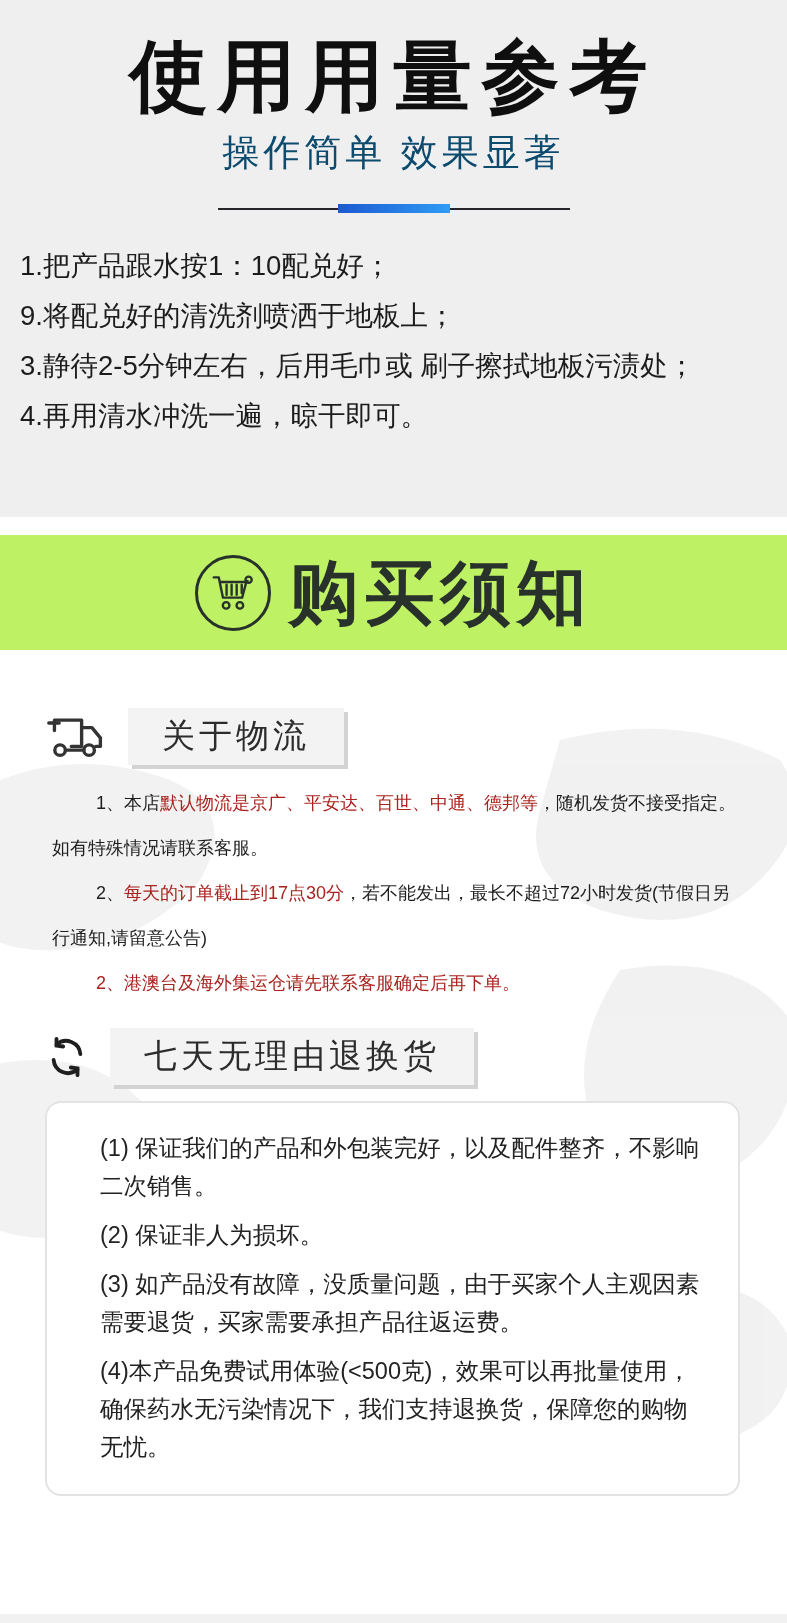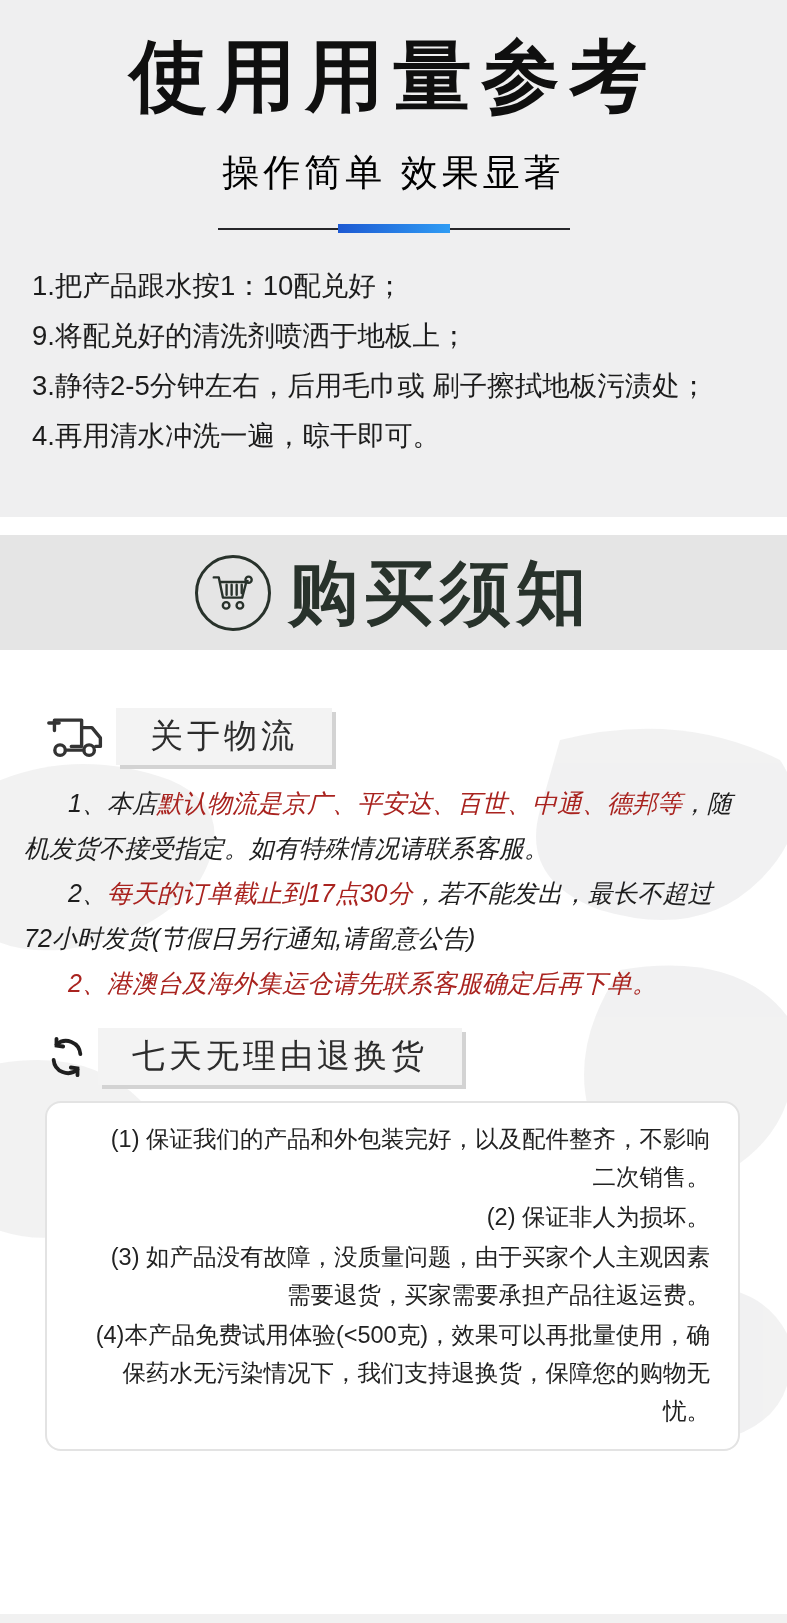--- a/index.html
+++ b/index.html
@@ -2,52 +2,52 @@
 <html><head>
 <meta charset="utf-8">
 <style>
   html,body{margin:0;padding:0;}
   body{width:787px;font-family:"Liberation Sans","DejaVu Sans",sans-serif;background:#ffffff;}
   .page{width:787px;height:1623px;overflow:hidden;position:relative;background:#fff;}
 
   
   .sec-usage{height:517px;background:#efeff0;text-align:center;box-sizing:border-box;}
   .usage-title{padding-top:34px;font-size:78px;font-weight:800;letter-spacing:10px;color:#0f0f0f;line-height:1.1;}
-  .usage-sub{margin-top:28px;font-size:37px;color:#000000;letter-spacing:4px;}
+  .usage-sub{margin-top:8px;font-size:37px;color:#0c4a6e;letter-spacing:4px;}
   .divider{position:relative;width:352px;height:9px;margin:26px auto 0;}
   .divider .line{position:absolute;top:4px;left:0;right:0;height:2px;background:#26262a;}
   .divider .bar{position:absolute;top:0;left:120px;width:112px;height:9px;}
-  .steps{margin:28px 0 0 32px;text-align:left;font-size:27.5px;color:#1c1c1c;}
+  .steps{margin:28px 0 0 20px;text-align:left;font-size:27.5px;color:#1c1c1c;}
   .step{white-space:nowrap;line-height:50px;}
 
   
   .strip{height:18px;background:#ffffff;}
 
   
-  .band{height:115px;background:#e5e5e5;display:flex;align-items:center;justify-content:center;gap:18px;}
+  .band{height:115px;background:#bef264;display:flex;align-items:center;justify-content:center;gap:18px;}
   .cart-circle{width:70px;height:70px;border:3px solid #28322b;border-radius:50%;display:flex;align-items:center;justify-content:center;flex:0 0 auto;}
   .band-title{font-size:70px;font-weight:800;color:#28322b;letter-spacing:6px;line-height:1;}
 
   
   .sec-body{position:relative;height:973px;background:#ffffff;overflow:hidden;}
   .watermark{position:absolute;left:0;top:0;width:787px;height:973px;z-index:0;}
   .content{position:relative;z-index:1;}
 
-  .hdr{display:flex;align-items:center;margin:58px 0 0 46px;gap:10px;}
+  .hdr{display:flex;align-items:center;margin:58px 0 0 46px;gap:22px;}
   .hdr-icon{flex:0 0 auto;display:flex;align-items:center;}
   .hdr-label{background:#f3f3f3;box-shadow:4px 4px 0 #d3d3d3;padding:6px 34px;font-size:33px;color:#2c2c2c;letter-spacing:4px;white-space:nowrap;}
 
-  .logi-text{margin:16px 48px 0 24px;font-size:25px;line-height:45px;color:#1e1e1e;font-style:italic;}
+  .logi-text{margin:16px 48px 0 52px;font-size:18px;line-height:45px;color:#1e1e1e;}
   .logi-text p{margin:0;text-indent:44px;}
   .red{color:#a9231f;}
 
   .hdr.second{margin-top:22px;}
 
   .ret-box{box-sizing:border-box;width:695px;margin:16px 0 0 45px;border:2px solid #e3e3e3;border-radius:16px;background:#fff;padding:15px 26px 17px 42px;font-size:23.5px;line-height:38px;color:#222222;}
-  .ret-box p{margin:2px;text-align:right;}
+  .ret-box p{margin:11px;}
 
   .bottom-strip{position:absolute;left:0;bottom:0;width:100%;height:9px;background:#f1f1f1;z-index:2;}
 </style>
 </head>
 <body>
 
 <div class="page">
 
   <section class="sec-usage">
     <div class="usage-title">使用用量参考</div>

